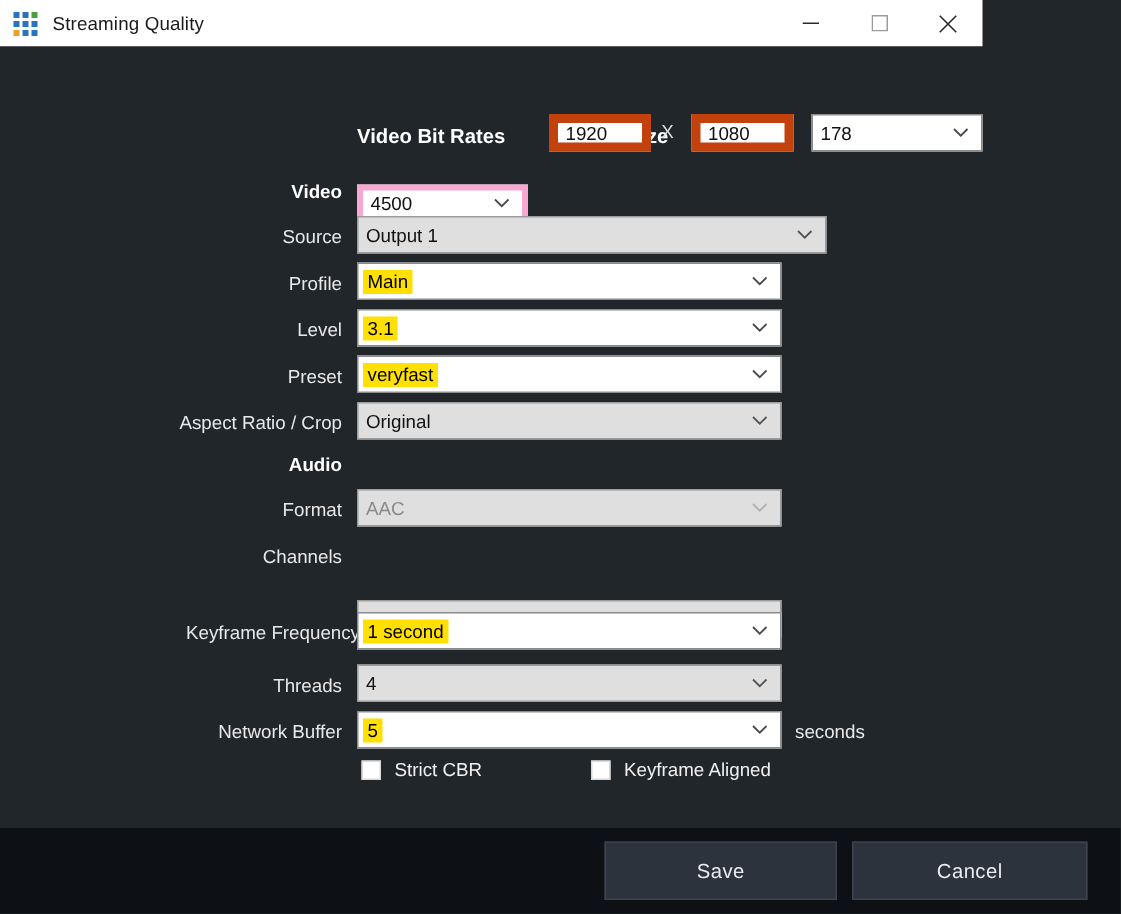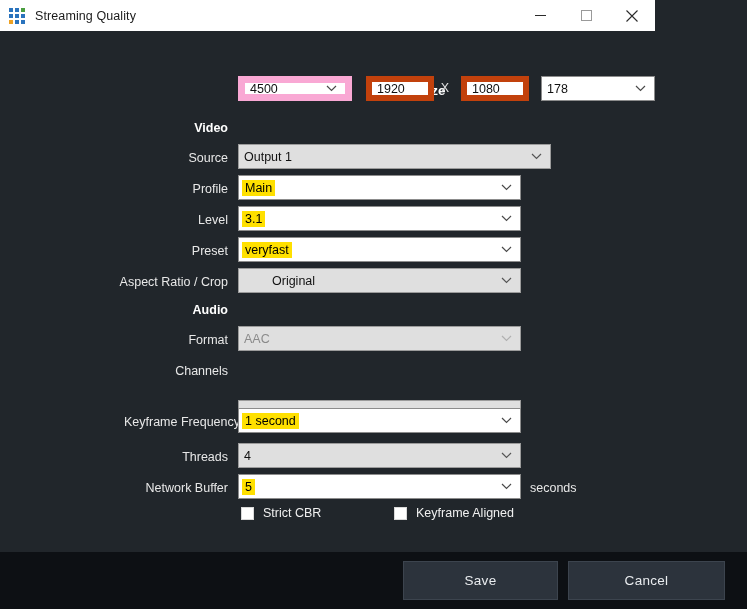--- a/index.html
+++ b/index.html
@@ -110,21 +110,21 @@
     box-sizing: border-box;
     background: #ffffff;
     border: 1px solid #8c8c8c;
     height: 25px;
     display: flex;
     align-items: center;
     position: absolute;
     overflow: hidden;
   }
   .combo.gray { background: #dfdfdf; border-color: #9b9b9b; }
-  .combo.focus { border: 7px solid #f9a8d4; }
+  .combo.focus { border: 4px solid #f9a8d4; margin-top: 47px; }
   .combo .val {
     font-size: 12.5px;
     color: #111111;
     padding-left: 5px;
     white-space: nowrap;
     overflow: hidden;
   }
   .combo .val.hl {
     background: #ffe000;
     color: #000000;
@@ -295,21 +295,21 @@
   <div class="combo" style="left:238px; top:206px; width:283px;">
     <span class="val hl">veryfast</span>
     <span class="arrow">
       <svg width="11" height="7" viewBox="0 0 11 7">
           <path d="M1 1 L5.5 5.5 L10 1" fill="none" stroke="currentColor" stroke-width="1.2"></path>
         </svg>
     </span>
   </div>
 
   <div class="abs lbl" style="left:0px; top:244px; width:228px;">Aspect Ratio / Crop</div>
-  <div class="combo gray" style="left:238px; top:237px; width:283px;padding-left:28px;">
+  <div class="combo gray" style="left:238px; top:237px; width:283px;">
     <span class="val">Original</span>
     <span class="arrow">
       <svg width="11" height="7" viewBox="0 0 11 7">
           <path d="M1 1 L5.5 5.5 L10 1" fill="none" stroke="currentColor" stroke-width="1.2"></path>
         </svg>
     </span>
   </div>
 
   <div class="abs section-hdr" style="left:0px; top:272px; width:228px;">Audio</div>
 

